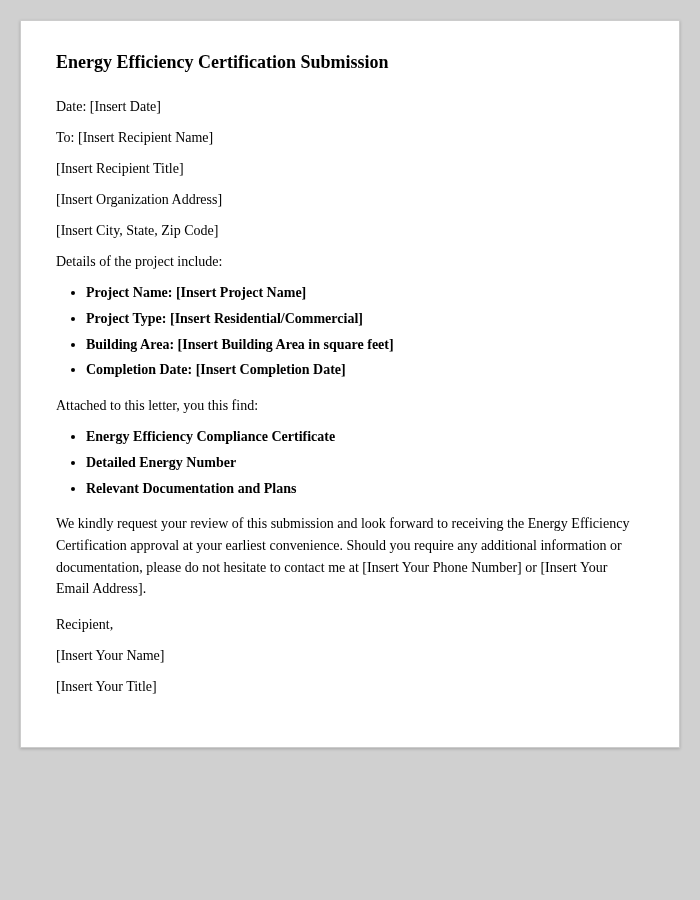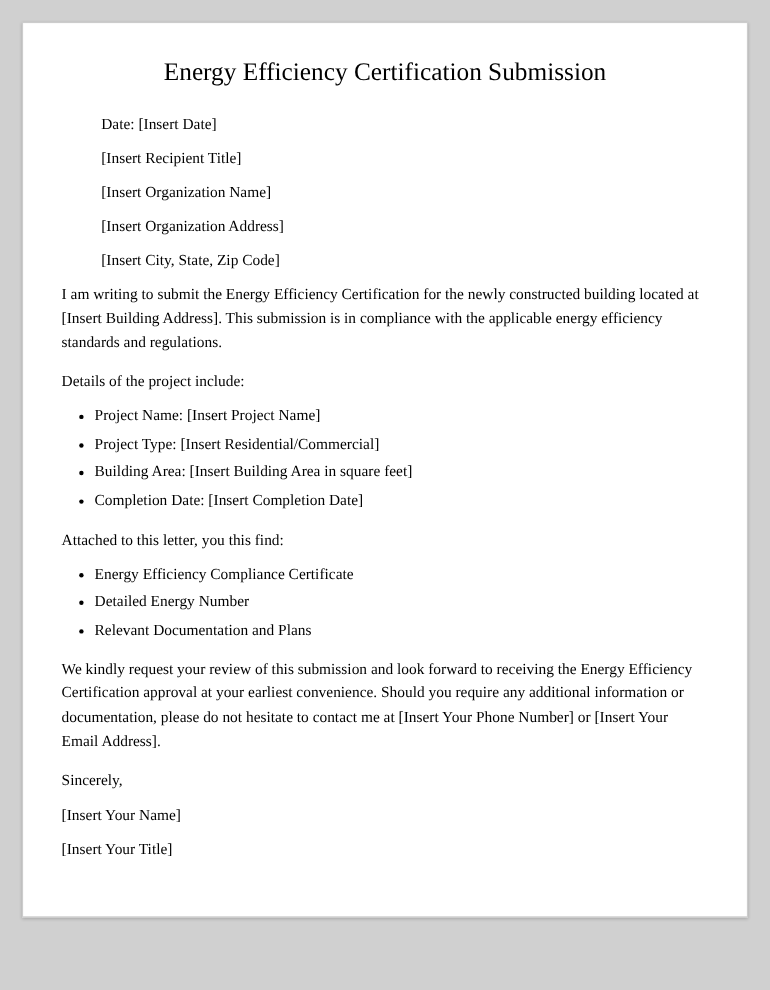--- a/index.html
+++ b/index.html
@@ -23,31 +23,29 @@
     .page-wrapper {
       width: 660px;
       background: #fff;
       margin: 20px 20px;
       padding: 30px 35px 40px 35px;
       border: 1px solid #ccc;
       box-shadow: 0 1px 3px rgba(0,0,0,0.2);
     }
 
     .doc-title {
-      font-size: 23px;
-      font-weight: normal;
+      font-size: 18px;
+      font-weight: bold;
       line-height: 1.3;
       margin-bottom: 22px;
-      text-align: center;
     }
 
     .field-line {
       margin-bottom: 10px;
       line-height: 1.5;
-      margin-left: 36px;
     }
 
     .body-paragraph {
       margin-bottom: 14px;
       line-height: 1.55;
     }
 
     .section-label {
       margin-bottom: 10px;
       line-height: 1.5;
@@ -55,46 +53,46 @@
     }
 
     ul.detail-list {
       margin-left: 30px;
       margin-bottom: 14px;
     }
 
     ul.detail-list li {
       margin-bottom: 4px;
       line-height: 1.55;
+      font-weight: bold;
     }
 
     .closing-section {
       margin-top: 10px;
     }
 
     .closing-line {
       margin-bottom: 10px;
       line-height: 1.5;
     }
   </style>
 </head>
 <body>
 
 <div class="page-wrapper">
 
   <div class="doc-title">Energy Efficiency Certification Submission</div>
 
   <div class="field-line">Date: [Insert Date]</div>
+  <div class="field-line">To: [Insert Recipient Name]</div>
   <div class="field-line">[Insert Recipient Title]</div>
-  <div class="field-line">[Insert Organization Name]</div>
   <div class="field-line">[Insert Organization Address]</div>
   <div class="field-line">[Insert City, State, Zip Code]</div>
 
 
-  <div class="body-paragraph">I am writing to submit the Energy Efficiency Certification for the newly constructed building located at [Insert Building Address]. This submission is in compliance with the applicable energy efficiency standards and regulations.</div>
 
   <div class="section-label">Details of the project include:</div>
 
   <ul class="detail-list">
     <li>Project Name: [Insert Project Name]</li>
     <li>Project Type: [Insert Residential/Commercial]</li>
     <li>Building Area: [Insert Building Area in square feet]</li>
     <li>Completion Date: [Insert Completion Date]</li>
   </ul>
 
@@ -103,18 +101,18 @@
   <ul class="detail-list">
     <li>Energy Efficiency Compliance Certificate</li>
     <li>Detailed Energy Number</li>
     <li>Relevant Documentation and Plans</li>
   </ul>
 
   <div class="body-paragraph">We kindly request your review of this submission and look forward to receiving the Energy Efficiency Certification approval at your earliest convenience. Should you require any additional information or documentation, please do not hesitate to contact me at [Insert Your Phone Number] or [Insert Your Email Address].</div>
 
 
   <div class="closing-section">
-    <div class="closing-line">Sincerely,</div>
+    <div class="closing-line">Recipient,</div>
     <div class="closing-line">[Insert Your Name]</div>
     <div class="closing-line">[Insert Your Title]</div>
   </div>
 
 </div>
 
 </body></html>

